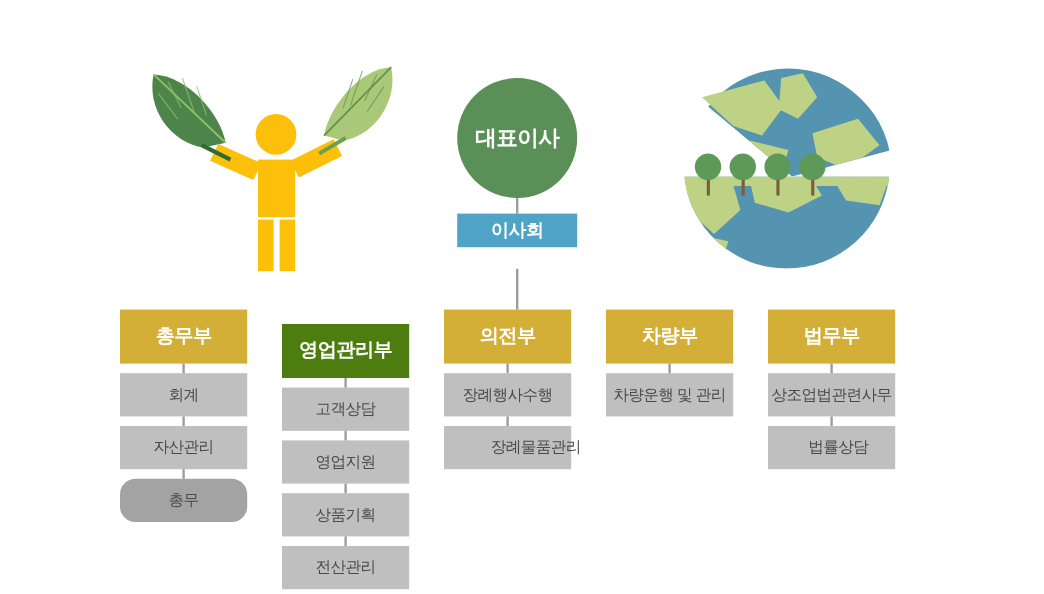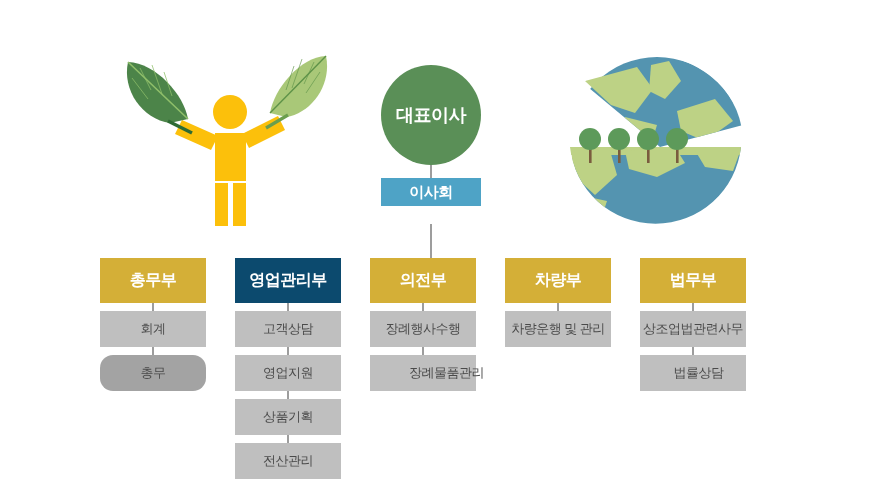--- a/index.html
+++ b/index.html
@@ -145,28 +145,31 @@
   <div id="columns">
 
     <div class="column" style="left:0px;">
       <div class="dept-header" style="background: rgb(212, 175, 55);">
         <span>총무부</span>
       </div>
       <div class="sub-wrap">
         <div class="sub-item" style="background: rgb(191, 191, 191);">
           <span>회계</span>
         </div>
+        <div class="sub-item" style="background: rgb(191, 191, 191);">
+          <span>자산관리</span>
+        </div>
         <div class="sub-item" style="background: #a3a3a3; border-radius: 13px;">
           <span>총무</span>
         </div>
       </div>
     </div>
 
     <div class="column" style="left:135px;">
-      <div class="dept-header" style="background: #0c4a6e;">
+      <div class="dept-header" style="background: #4d7c0f; margin-top: 12px;">
         <span>영업관리부</span>
       </div>
       <div class="sub-wrap">
         <div class="sub-item" style="background: rgb(191, 191, 191);">
           <span>고객상담</span>
         </div>
         <div class="sub-item" style="background: rgb(191, 191, 191);">
           <span>영업지원</span>
         </div>
         <div class="sub-item" style="background: rgb(191, 191, 191);">

